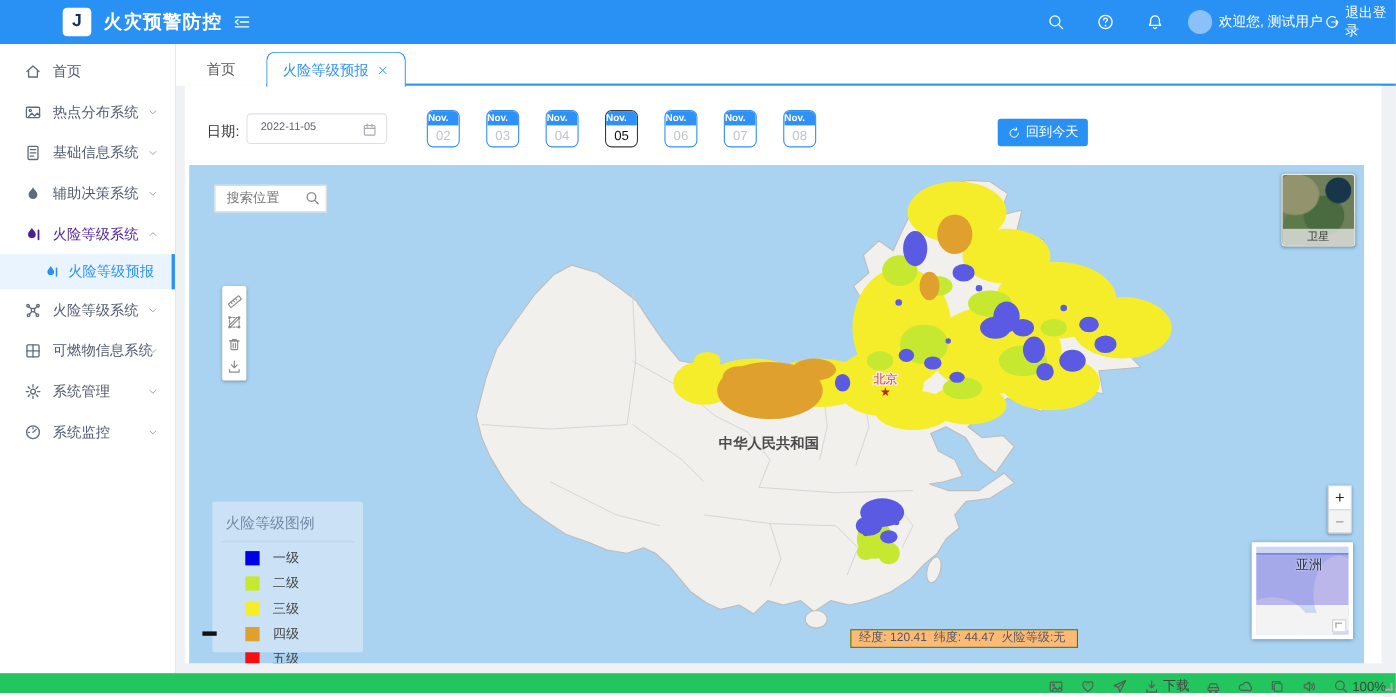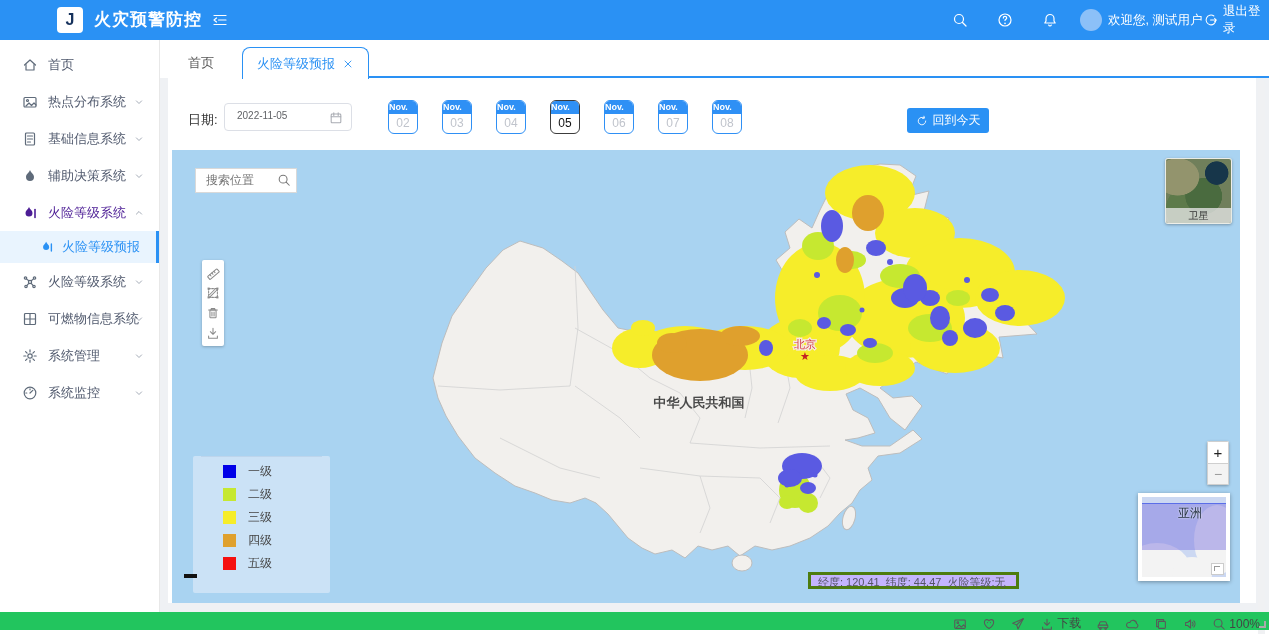--- a/index.html
+++ b/index.html
@@ -91,21 +91,21 @@
            display:flex;align-items:center;justify-content:center;cursor:pointer}
   #zoom-out{width:22px;height:21px;background:#f3f3f3;border:1px solid #cfcfcf;border-top:none;box-sizing:border-box;font-size:14px;color:#9a9a9a;
            display:flex;align-items:center;justify-content:center;cursor:pointer}
   #minimap{position:absolute;left:966px;top:343px;width:92px;height:88px;background:#ccd8f2;border:4px solid #fff;
            box-shadow:0 1px 4px rgba(0,0,0,.35);box-sizing:border-box;cursor:pointer;overflow:hidden}
   .mm-land{position:absolute;background:#f3f3f3;border-radius:50%}
   #mm-overlay{position:absolute;left:0;right:0;top:6px;height:46px;background:rgba(125,118,224,.48);border-top:1px solid #5b6ee8}
   #mm-label{position:absolute;left:36px;top:8px;font-size:12px;color:#1e2c3c;text-shadow:0 0 2px #fff}
   #mm-corner{position:absolute;right:2px;bottom:2px;width:13px;height:12px;background:#fff;border:1px solid #ccc;box-sizing:border-box}
   #mm-corner:before{content:"";position:absolute;left:2px;top:2px;width:5px;height:4px;border-left:1.5px solid #999;border-top:1.5px solid #999}
-  #status-bar{position:absolute;left:636px;top:422px;height:17px;background:#c4b5fd;border:3px solid #4d7c0f;
+  #status-bar{position:absolute;left:601px;top:422px;height:17px;background:#fdba74;border:1px solid #4d7c0f;
               font-size:11px;color:#556;line-height:15px;padding:0 7px;white-space:nowrap;box-sizing:border-box}
   #status-bar span{margin-right:3px}
   #cursor-mark{position:absolute;left:12px;top:424px;width:13px;height:4px;background:#111}
 
   
   .country-label{font-size:13px;font-weight:bold;fill:#4a4a4a}
   .city-label{font-size:11px;fill:#d24040;paint-order:stroke;stroke:#f7e9e4;stroke-width:2.5px}
   .city-star{font-size:11px;fill:#c42222}
 
   
@@ -494,20 +494,21 @@
           </div>
         <div class="mtool">
             <svg class="i14" viewBox="0 0 16 16" fill="none" stroke="currentColor" stroke-width="1.2" stroke-linecap="round" stroke-linejoin="round">
               <path d="M8 2.5v7M5 6.5l3 3 3-3"></path>
               <path d="M3 11.5V14h10v-2.5"></path>
             </svg>
           </div>
       </div>
 
       <div id="legend">
+        <div id="legend-title">火险等级图例</div>
         <div id="legend-divider"></div>
         <div id="legend-rows">
             <div class="lrow">
               <span class="swatch" style="background:#0000e8"></span>
               <span class="ltext">一级</span>
             </div>
             <div class="lrow">
               <span class="swatch" style="background:#c6e830"></span>
               <span class="ltext">二级</span>
             </div>

